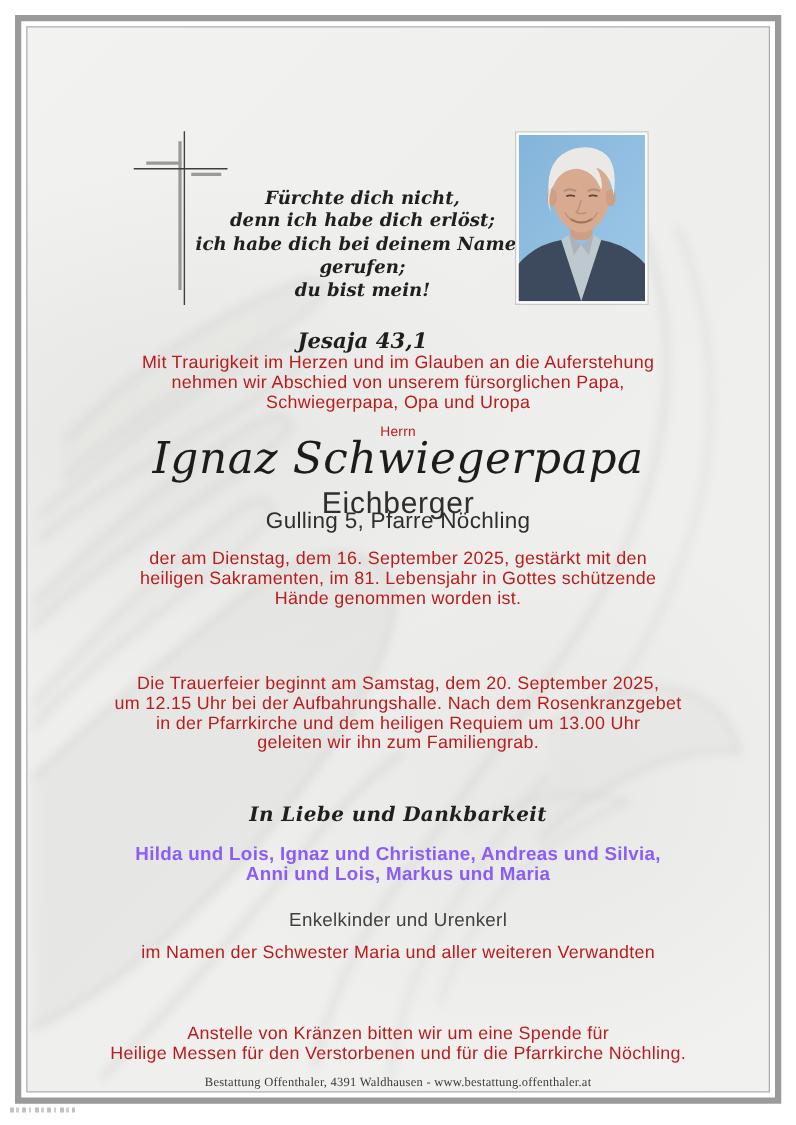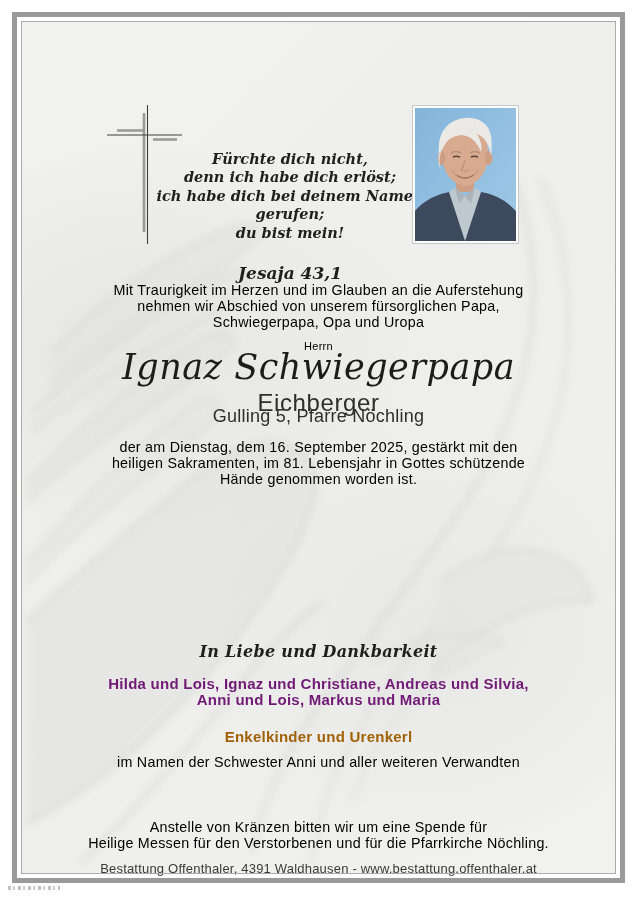--- a/index.html
+++ b/index.html
@@ -24,38 +24,38 @@
          font-family:"DejaVu Serif", serif;font-style:italic;font-weight:bold;
          font-size:14.5px;line-height:18.5px;color:#1f1f1f;white-space:pre-line;}
   .quote-source{margin-top:3px;font-size:17px;font-weight:bold;}
   
   .photo{position:absolute;left:412px;top:105px;width:107px;height:139px;z-index:3;
          background:#fdfdfd;border:1px solid #c9c9c9;box-sizing:border-box;padding:2px;}
   .photo svg{display:block;}
   
   .tblock{position:absolute;left:30px;right:30px;text-align:center;z-index:3;
           white-space:pre-line;letter-spacing:.25px;}
-  .body-text{font-size:14.3px;line-height:15.8px;color:#000000;}
+  .body-text{font-size:14.3px;line-height:15.8px;color:#b91c1c;}
   .herrn{top:339px;font-size:11px;}
   .name{top:347px;font-family:"DejaVu Serif", serif;font-style:italic;
         font-size:35px;letter-spacing:.5px;color:#1c1c1c;}
   .housename{top:389px;font-size:24px;letter-spacing:.6px;}
   .address{top:406px;font-size:18px;}
   .intro{top:283px;}
   .p1{top:440px;}
   .p2{top:483px;}
   .p3{top:540px;}
   .closing-head{top:642px;font-family:"DejaVu Serif", serif;font-style:italic;font-weight:bold;
                 font-size:16px;color:#1f1f1f;letter-spacing:.3px;}
-  .family{top:676px;font-size:15px;line-height:15.5px;font-weight:bold;color:#701a75;}
+  .family{top:676px;font-size:15px;line-height:15.5px;font-weight:bold;color:#8b5cf6;}
   .family-caption{top:705px;font-size:12.5px;}
-  .grandchildren{top:728px;font-size:15px;font-weight:bold;color:#a16207;}
+  .grandchildren{top:728px;font-size:15px;font-weight:normal;color:#404040;}
   .in-name-of{top:755px;font-size:14.3px;}
   .donation{top:820px;}
-  .undertaker{top:861px;font-size:13px;letter-spacing:.2px;color:#3a3a3a;}
+  .undertaker{top:861px;font-size:10px;letter-spacing:.2px;color:#3a3a3a;font-family:Liberation Serif, serif;}
   
   .print-code{position:absolute;left:8px;top:886px;width:52px;height:4px;z-index:6;opacity:.55;
       background:repeating-linear-gradient(90deg,#8f8f8f 0 3px,transparent 3px 5px,#a5a5a5 5px 7px,transparent 7px 10px);}
 </style>
 </head>
 <body>
 
 <div class="stage">
 
   <div class="paper"></div>
@@ -151,26 +151,30 @@
 Schwiegerpapa, Opa und Uropa</div>
 
   <div class="tblock body-text herrn">Herrn</div>
   <div class="tblock name">Ignaz Schwiegerpapa</div>
   <div class="tblock housename">Eichberger</div>
   <div class="tblock address">Gulling 5, Pfarre Nöchling</div>
 
   <div class="tblock body-text p1">der am Dienstag, dem 16. September 2025, gestärkt mit den
 heiligen Sakramenten, im 81. Lebensjahr in Gottes schützende
 Hände genommen worden ist.</div>
+  <div class="tblock body-text p3">Die Trauerfeier beginnt am Samstag, dem 20. September 2025,
+um 12.15 Uhr bei der Aufbahrungshalle. Nach dem Rosenkranzgebet
+in der Pfarrkirche und dem heiligen Requiem um 13.00 Uhr
+geleiten wir ihn zum Familiengrab.</div>
 
   <div class="tblock closing-head">In Liebe und Dankbarkeit</div>
   <div class="tblock family">Hilda und Lois, Ignaz und Christiane, Andreas und Silvia,
 Anni und Lois, Markus und Maria</div>
   <div class="tblock grandchildren">Enkelkinder und Urenkerl</div>
-  <div class="tblock body-text in-name-of">im Namen der Schwester Anni und aller weiteren Verwandten</div>
+  <div class="tblock body-text in-name-of">im Namen der Schwester Maria und aller weiteren Verwandten</div>
 
   <div class="tblock body-text donation">Anstelle von Kränzen bitten wir um eine Spende für
 Heilige Messen für den Verstorbenen und für die Pfarrkirche Nöchling.</div>
 
   <div class="tblock undertaker">Bestattung Offenthaler, 4391 Waldhausen - www.bestattung.offenthaler.at</div>
 
   <div class="print-code"></div>
 
 </div>
 

